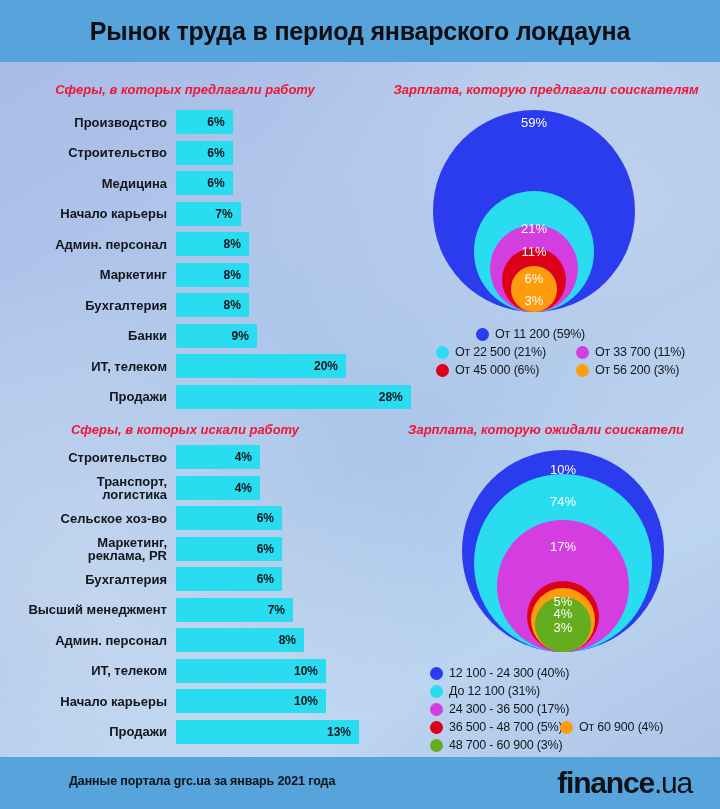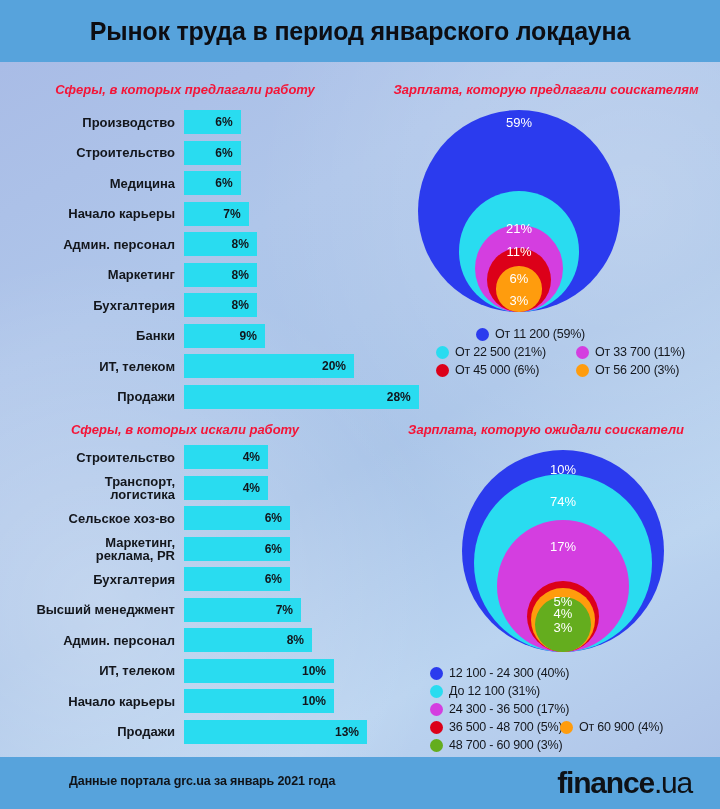--- a/index.html
+++ b/index.html
@@ -42,21 +42,21 @@
   }
 
   
   .sec-head{
     position:absolute;font-size:13px;font-weight:bold;font-style:italic;
     color:#F41437;white-space:nowrap;
   }
 
   
   .bars{position:absolute;}
-  .barrow{position:absolute;left:0;height:24px;display:flex;align-items:center;padding-left:8px;}
+  .barrow{position:absolute;left:0;height:24px;display:flex;align-items:center;}
   .barlabel{
     width:176px;text-align:right;padding-right:9px;box-sizing:border-box;
     font-size:13px;font-weight:bold;color:#13161C;line-height:13px;
     white-space:pre-line;
   }
   .bar{
     height:24px;background:#29DCF0;display:flex;align-items:center;
     justify-content:flex-end;box-sizing:border-box;padding-right:8px;
   }
   .barval{font-size:12px;font-weight:bold;color:#12151B;}
@@ -211,21 +211,21 @@
         </div>
       </div>
       <div class="barrow" style="top: 274.5px;">
         <div class="barlabel">Продажи</div>
         <div class="bar" style="width: 183px; background: rgb(41, 220, 240);">
           <span class="barval">13%</span>
         </div>
       </div>
     </div>
 
-  <div class="pack" id="pack-offered" style="left:359px;top:105px;width:340px;height:215px;">
+  <div class="pack" id="pack-offered" style="left:374px;top:105px;width:340px;height:215px;">
       <div class="circ" style="width: 202px; height: 202px; left: 59px; top: 5px; background: rgb(43, 59, 238); z-index: 10;"></div>
       <div class="circ-lab" style="left: 160px; top: 10px; z-index: 40;">59%</div>
       <div class="circ" style="width: 120.513px; height: 120.513px; left: 99.7433px; top: 86.4867px; background: rgb(41, 220, 240); z-index: 11;"></div>
       <div class="circ-lab" style="left: 160px; top: 116px; z-index: 41;">21%</div>
       <div class="circ" style="width: 87.2211px; height: 87.2211px; left: 116.389px; top: 119.779px; background: rgb(212, 62, 224); z-index: 12;"></div>
       <div class="circ-lab" style="left: 160px; top: 139px; z-index: 42;">11%</div>
       <div class="circ" style="width: 64.4171px; height: 64.4171px; left: 127.791px; top: 142.583px; background: rgb(220, 0, 25); z-index: 13;"></div>
       <div class="circ-lab" style="left: 160px; top: 166px; z-index: 43;">6%</div>
       <div class="circ" style="width: 45.5497px; height: 45.5497px; left: 137.225px; top: 161.45px; background: rgb(255, 156, 13); z-index: 14;"></div>
       <div class="circ-lab" style="left: 160px; top: 188px; z-index: 44;">3%</div>

